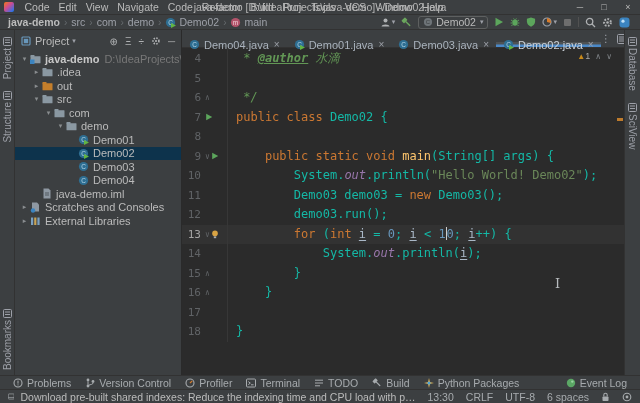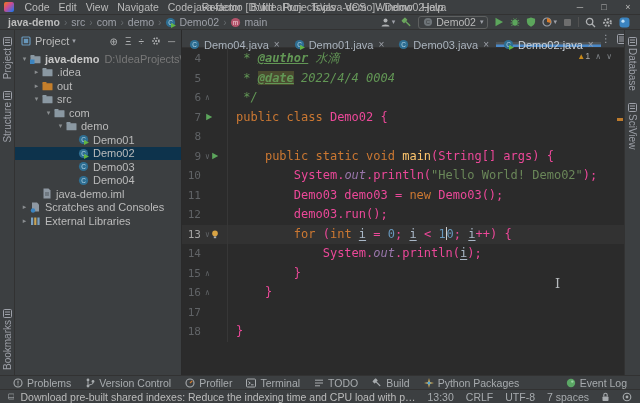--- a/index.html
+++ b/index.html
@@ -76,21 +76,21 @@
   #code { padding-top:1px;}
   .cl { display:flex; height:19.5px; line-height:19.5px; font-size:12px;}
   .cl.cur { background:#323232;}
   .gut { width:46px; flex:none; display:flex; align-items:center; border-right:1px solid #373737;}
   .ln { width:22px; text-align:right; color:#606366; font-size:11px; padding-right:3px; flex:none;}
   .cur .ln { color:#A4A3A3;}
   .gm { flex:1; display:flex; align-items:center; justify-content:flex-start; gap:1px;
     font-size:8px; color:#606366; padding-left:1px;}
   .fm { font-style:normal; color:#606366; font-size:8px;}
   .lt { padding-left:8px; white-space:pre; color:#A9B7C6;}
-  .c-pl { color:#ec4899;}
+  .c-pl { color:#14b8a6;}
   .c-kw { color:#CC7832;}
   .c-str { color:#6A8759;}
   .c-num { color:#6897BB;}
   .c-doc { color:#629755; font-style:italic;}
   .c-dt  { color:#629755; font-style:italic; font-weight:bold; text-decoration:underline;}
   .c-hl  { background:#4A4B2F;}
   .c-fld { color:#9876AA; font-style:italic;}
   .c-mth { color:#FFC66D;}
   .c-var { color:#A9B7C6; text-decoration:underline; text-underline-offset:2px;}
   .caret { display:inline-block; width:1px; height:13px; background:#CCCCCC; vertical-align:-2px;}
@@ -466,21 +466,20 @@
                 <span class="ln">4</span>
                 <span class="gm"></span>
               </span>
               <span class="lt"><span class="c-doc"> * </span><span class="c-dt">@author</span><span class="c-doc"> 水滴</span></span>
             </div>
             <div class="cl">
               <span class="gut">
                 <span class="ln">5</span>
                 <span class="gm"></span>
               </span>
-              <span class="lt"><span class="c-doc"> * </span><span class="c-dt c-hl">@date</span><span class="c-doc"> 2022/4/4 0004</span></span>
             </div>
             <div class="cl">
               <span class="gut">
                 <span class="ln">6</span>
                 <span class="gm">
                   <i class="fm">∧</i>
                 </span>
               </span>
               <span class="lt"><span class="c-doc"> */</span></span>
             </div>
@@ -691,21 +690,21 @@
     <svg class="ic" width="10" height="9" viewBox="0 0 10 9">
         <rect x="0.5" y="0.5" width="9" height="8" rx="1" fill="none" stroke="#A7ABAE"></rect>
         <line x1="0.5" y1="6" x2="9.5" y2="6" stroke="#A7ABAE"></line>
       </svg>
     <span id="status-msg">Download pre-built shared indexes: Reduce the indexing time and CPU load with pre-built JDK shared indexes // Alw... (today 19:51)</span>
     <div id="statusR">
       <span id="statusItems" style="display:flex;gap:12px">
           <span>13:30</span>
           <span>CRLF</span>
           <span>UTF-8</span>
-          <span>7 spaces</span>
+          <span>6 spaces</span>
         </span>
       <svg class="ic" width="9" height="10" viewBox="0 0 9 10">
           <rect x="1.5" y="4.5" width="6" height="4.5" rx="0.8" fill="#A7ABAE"></rect>
           <path d="M2.8 4.5 V3 A1.7 1.7 0 0 1 6.2 3 V4.5" fill="none" stroke="#A7ABAE" stroke-width="1.1"></path>
         </svg>
       <svg class="ic" width="10" height="10" viewBox="0 0 10 10">
           <circle cx="5" cy="5" r="3.8" fill="none" stroke="#A7ABAE" stroke-width="1.1"></circle>
           <circle cx="5" cy="5" r="1.4" fill="#A7ABAE"></circle>
         </svg>
     </div>

